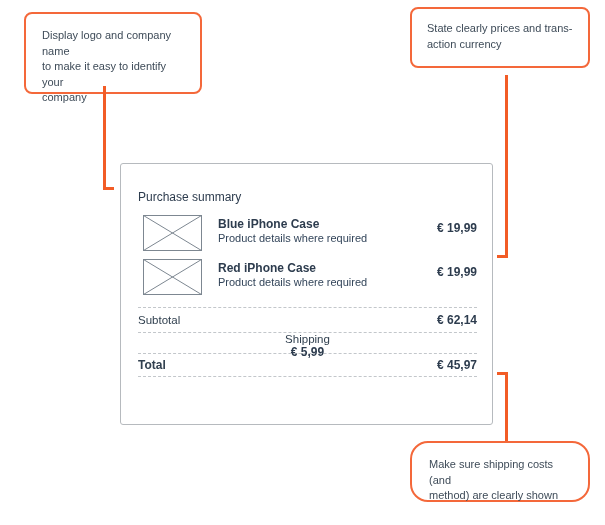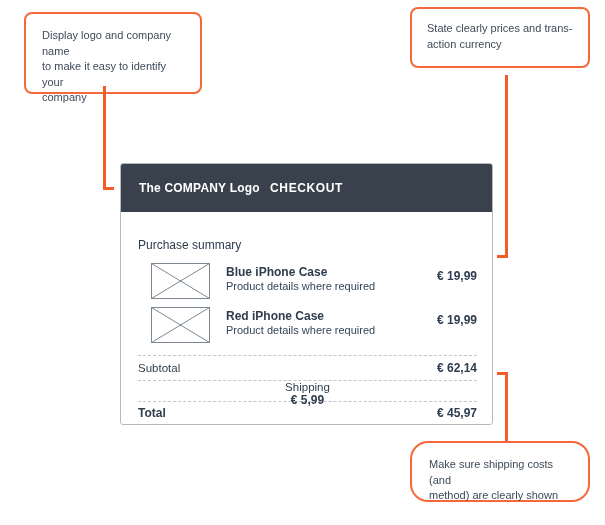--- a/index.html
+++ b/index.html
@@ -67,21 +67,21 @@
     font-size: 12px;
     font-weight: 700;
     letter-spacing: 0.6px;
   }
   .card-body { padding: 0 15px 0 17px; color: #2d3c4e; }
   .section-title {
     margin-top: 26px;
     font-size: 12px;
     font-weight: 400;
   }
-  .item { display: flex; align-items: flex-start; margin-top: 11px; margin-left: 13px; }
+  .item { display: flex; align-items: flex-start; margin-top: 11px; margin-left: 5px; }
   .item + .item { margin-top: 8px; }
   .thumb {
     width: 59px; height: 36px;
     flex: 0 0 auto;
     display: block;
   }
   .item-text { margin-left: 16px; padding-top: 2px; }
   .item-name { font-size: 12px; font-weight: 700; line-height: 14px; }
   .item-details { font-size: 11px; line-height: 14px; color: #33455a; }
   .item-price {
@@ -128,24 +128,20 @@
 
   <div class="callout callout-shipping">
     <div class="callout-text">Make sure shipping costs (and
 method) are clearly shown</div>
   </div>
   <div class="line conn-shipping-h"></div>
   <div class="line conn-shipping-v"></div>
 
   <div class="card">
 
-    <div class="card-header">
-      <span class="company-name">The COMPANY Logo</span>
-      <span class="checkout-title">CHECKOUT</span>
-    </div>
 
     <div class="card-body">
       <div class="section-title">Purchase summary</div>
 
       <div class="item">
         <svg class="thumb" viewBox="0 0 59 36">
           <rect x="0.5" y="0.5" width="58" height="35" fill="none" stroke="#7d8791" stroke-width="1"></rect>
           <line x1="0.5" y1="0.5" x2="58.5" y2="35.5" stroke="#7d8791" stroke-width="1"></line>
           <line x1="58.5" y1="0.5" x2="0.5" y2="35.5" stroke="#7d8791" stroke-width="1"></line>
         </svg>

